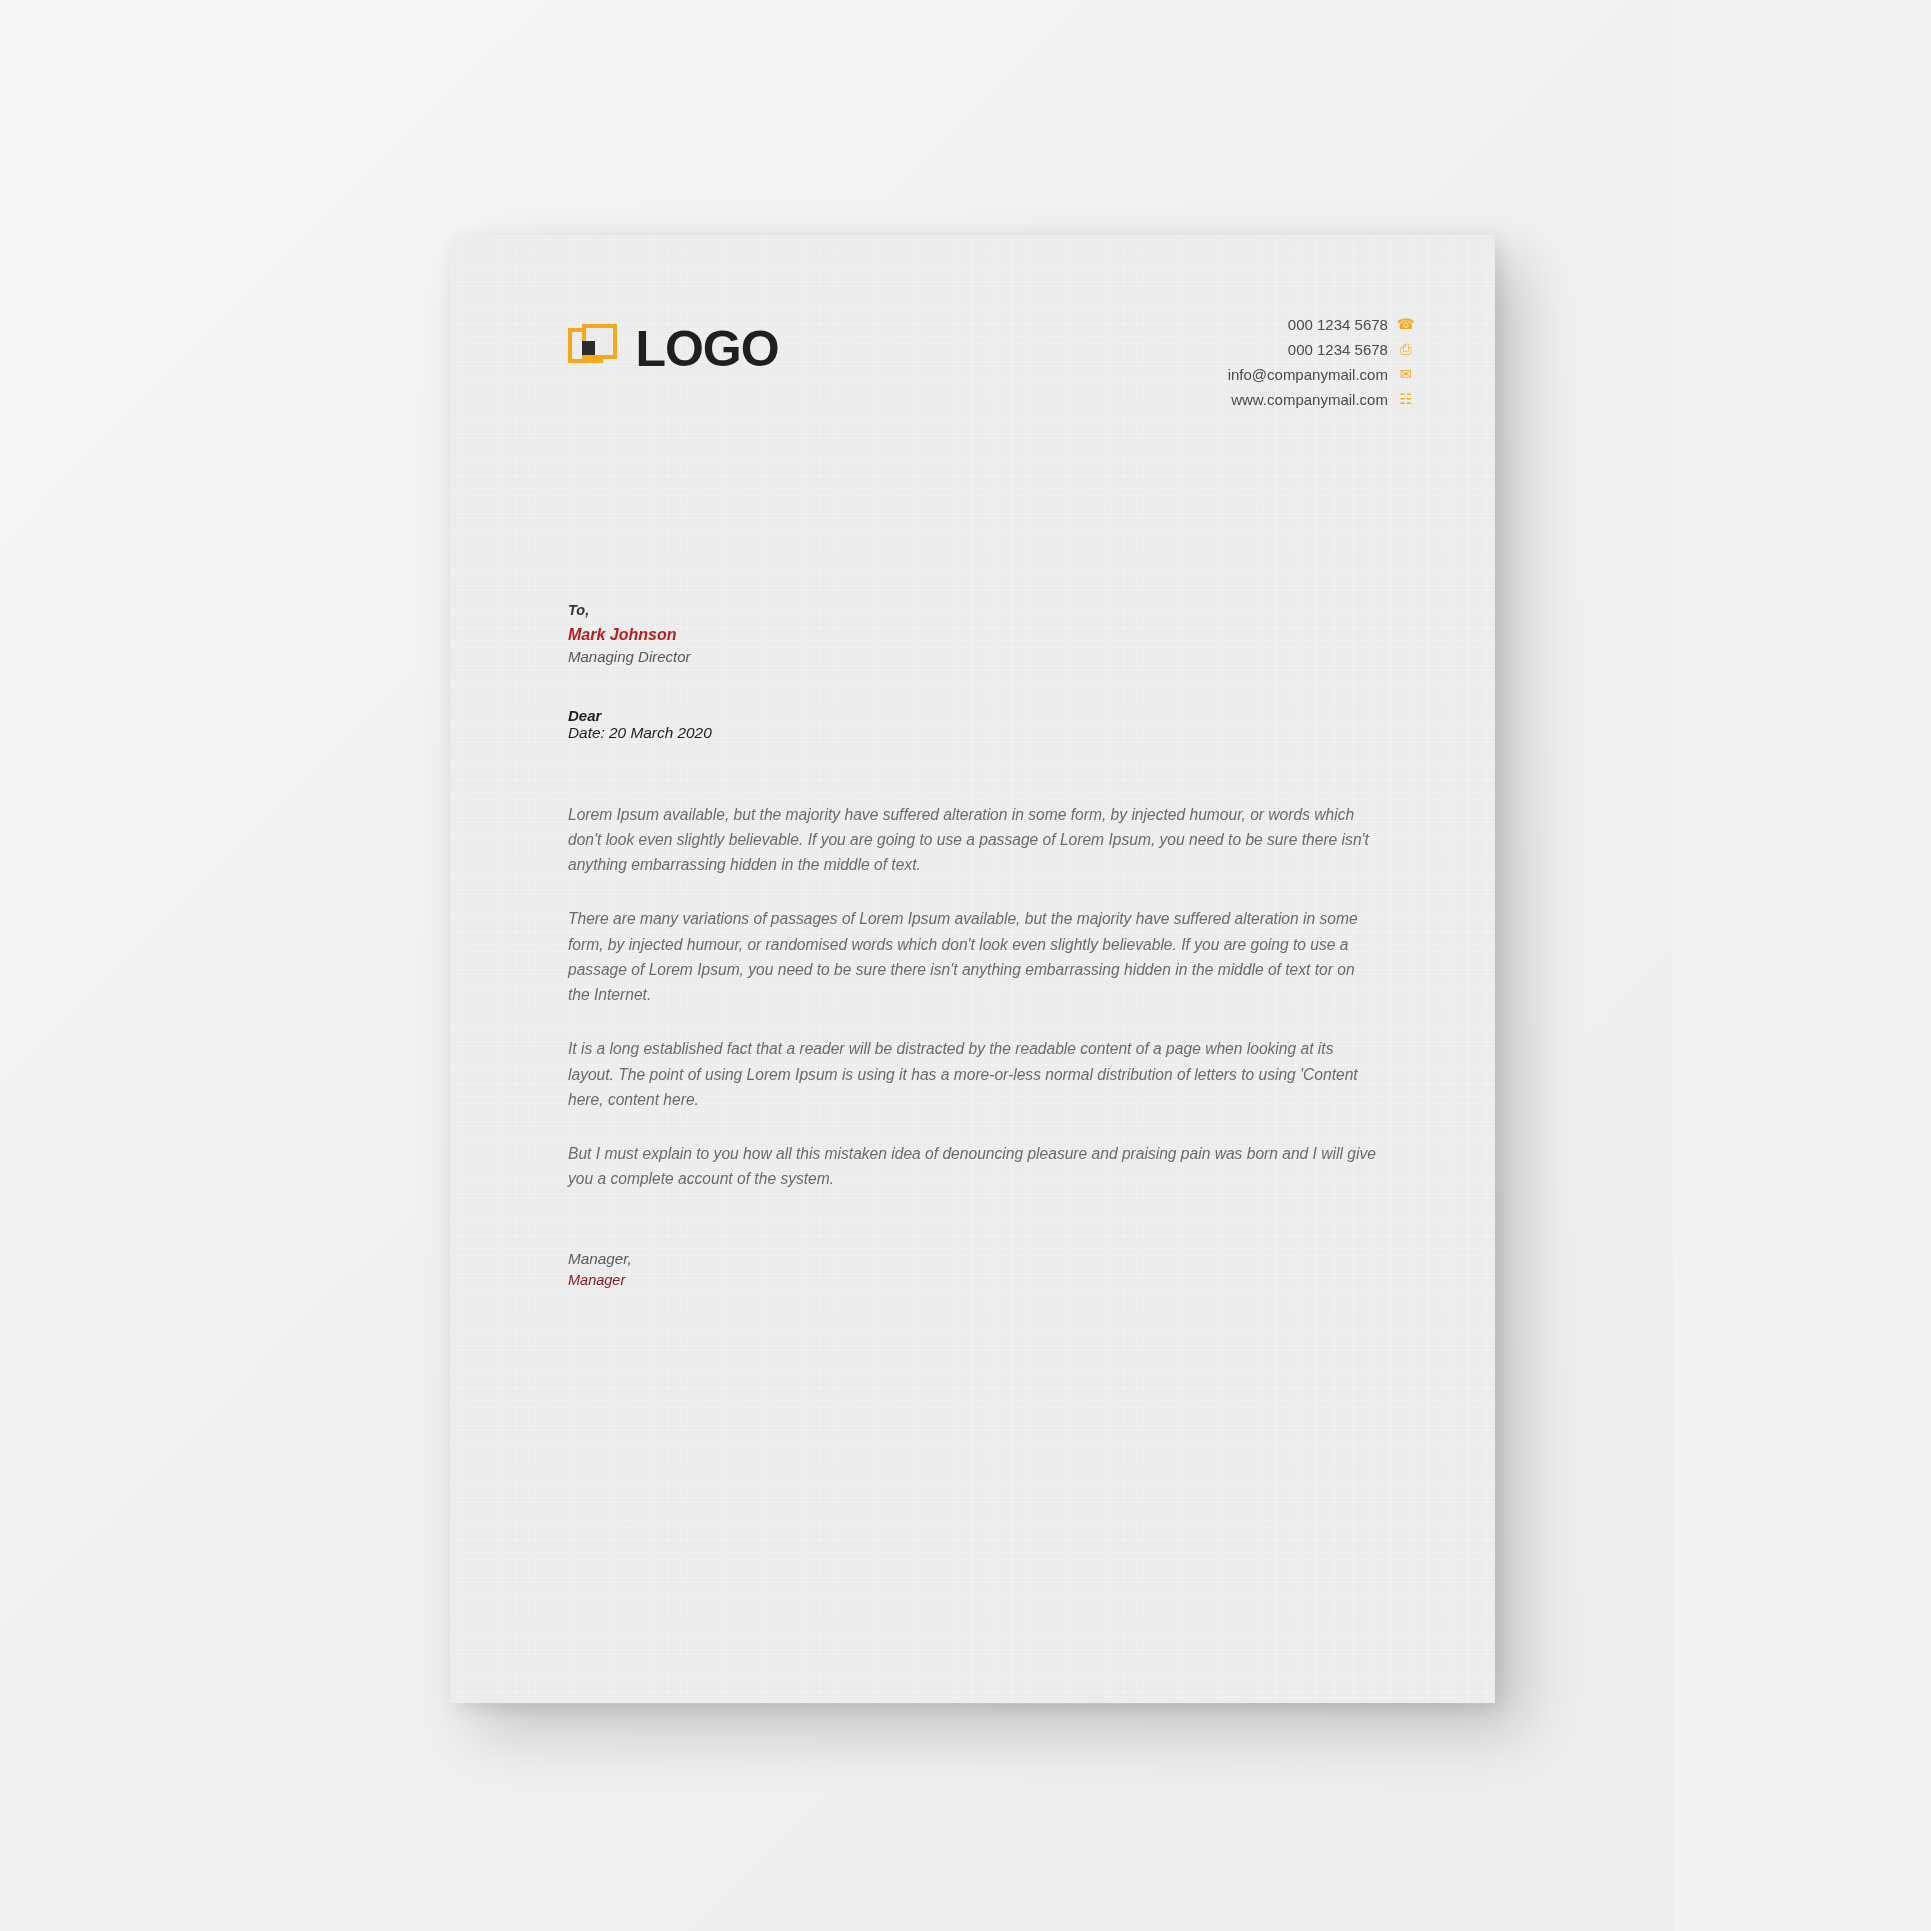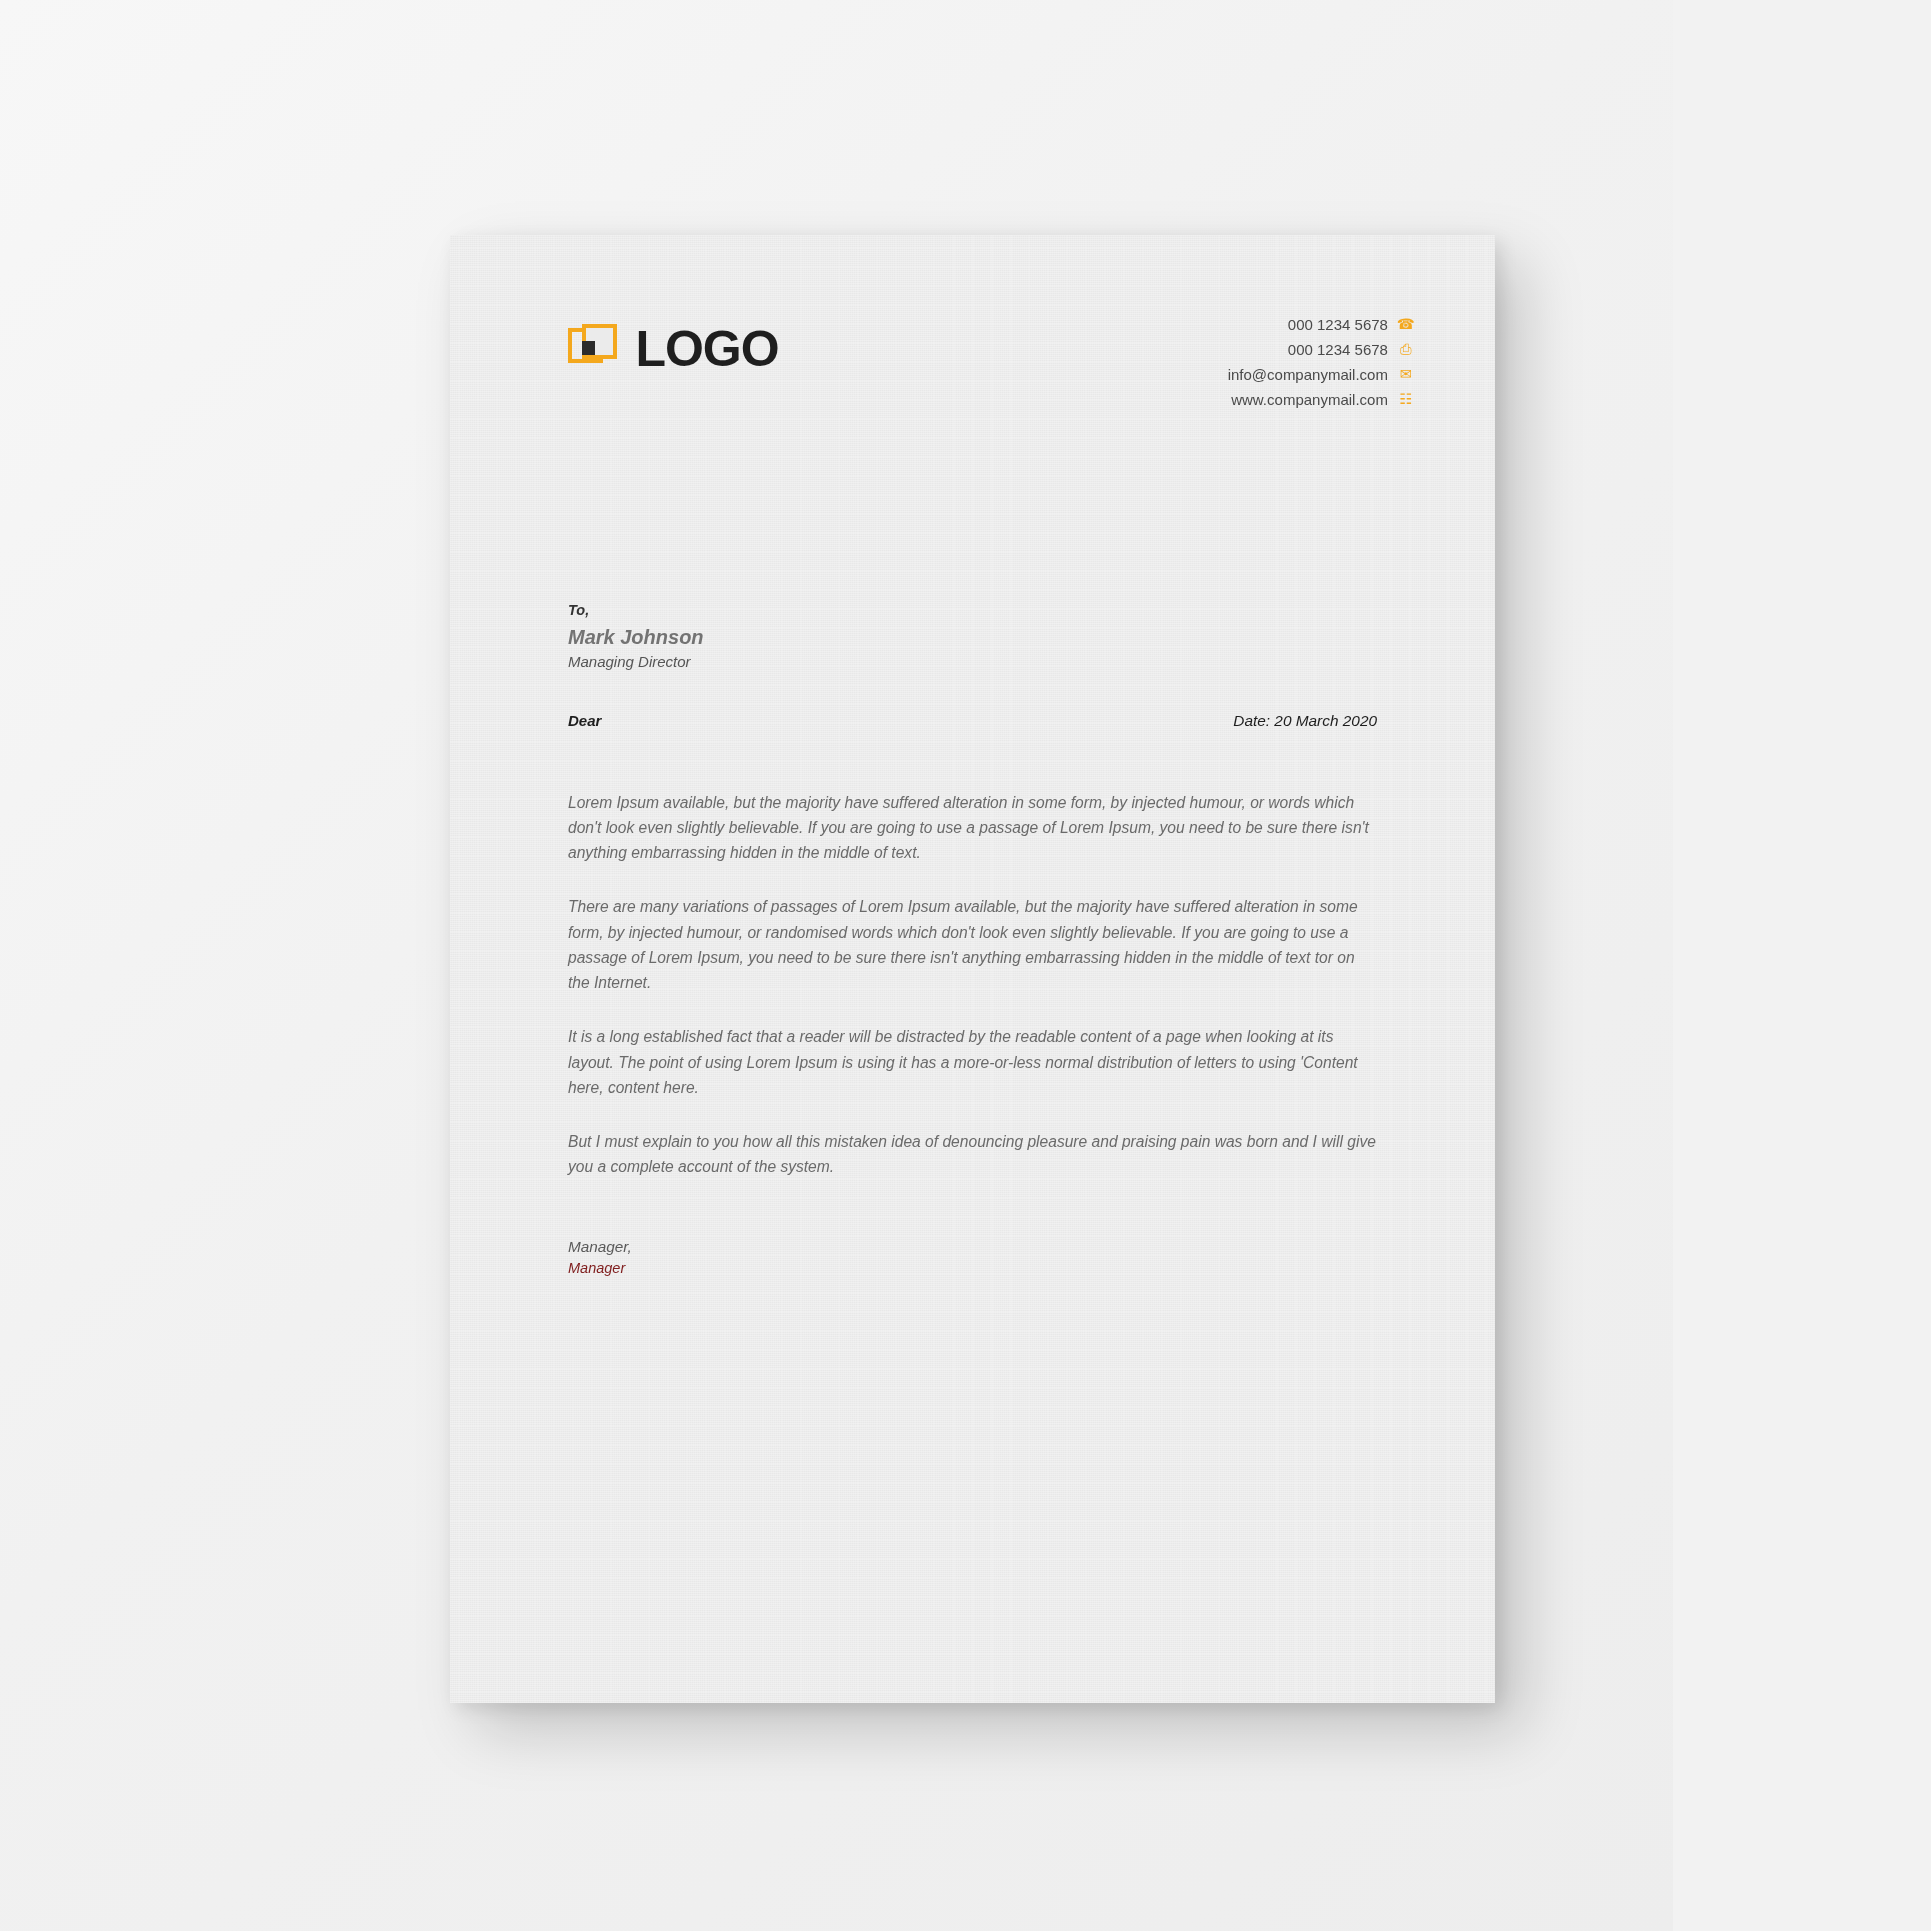--- a/index.html
+++ b/index.html
@@ -145,36 +145,37 @@
     font-style: italic;
   }
 
   .to-label {
     font-size: 14.5px;
     color: #333;
     margin: 0 0 7.7px 0;
     font-weight: 600;
   }
   .recipient-name {
-    font-size: 20px;
-    font-weight: bold;
-    color: #737373;
+    font-size: 16px;
+    font-weight: bold;
+    color: #b91c1c;
     margin: 0 0 3.9px 0;
   }
   .recipient-title {
     font-size: 15px;
     color: #555;
     margin: 0;
   }
 
   .dear-row {
     display: flex;
     justify-content: space-between;
     align-items: baseline;
     margin-top: 42px;
+    flex-direction: column;
   }
   .dear-label {
     font-size: 15px;
     font-weight: bold;
     color: #1f1f1f;
   }
   .date-label {
     font-size: 15.4px;
     color: #1f1f1f;
     font-weight: 500;

